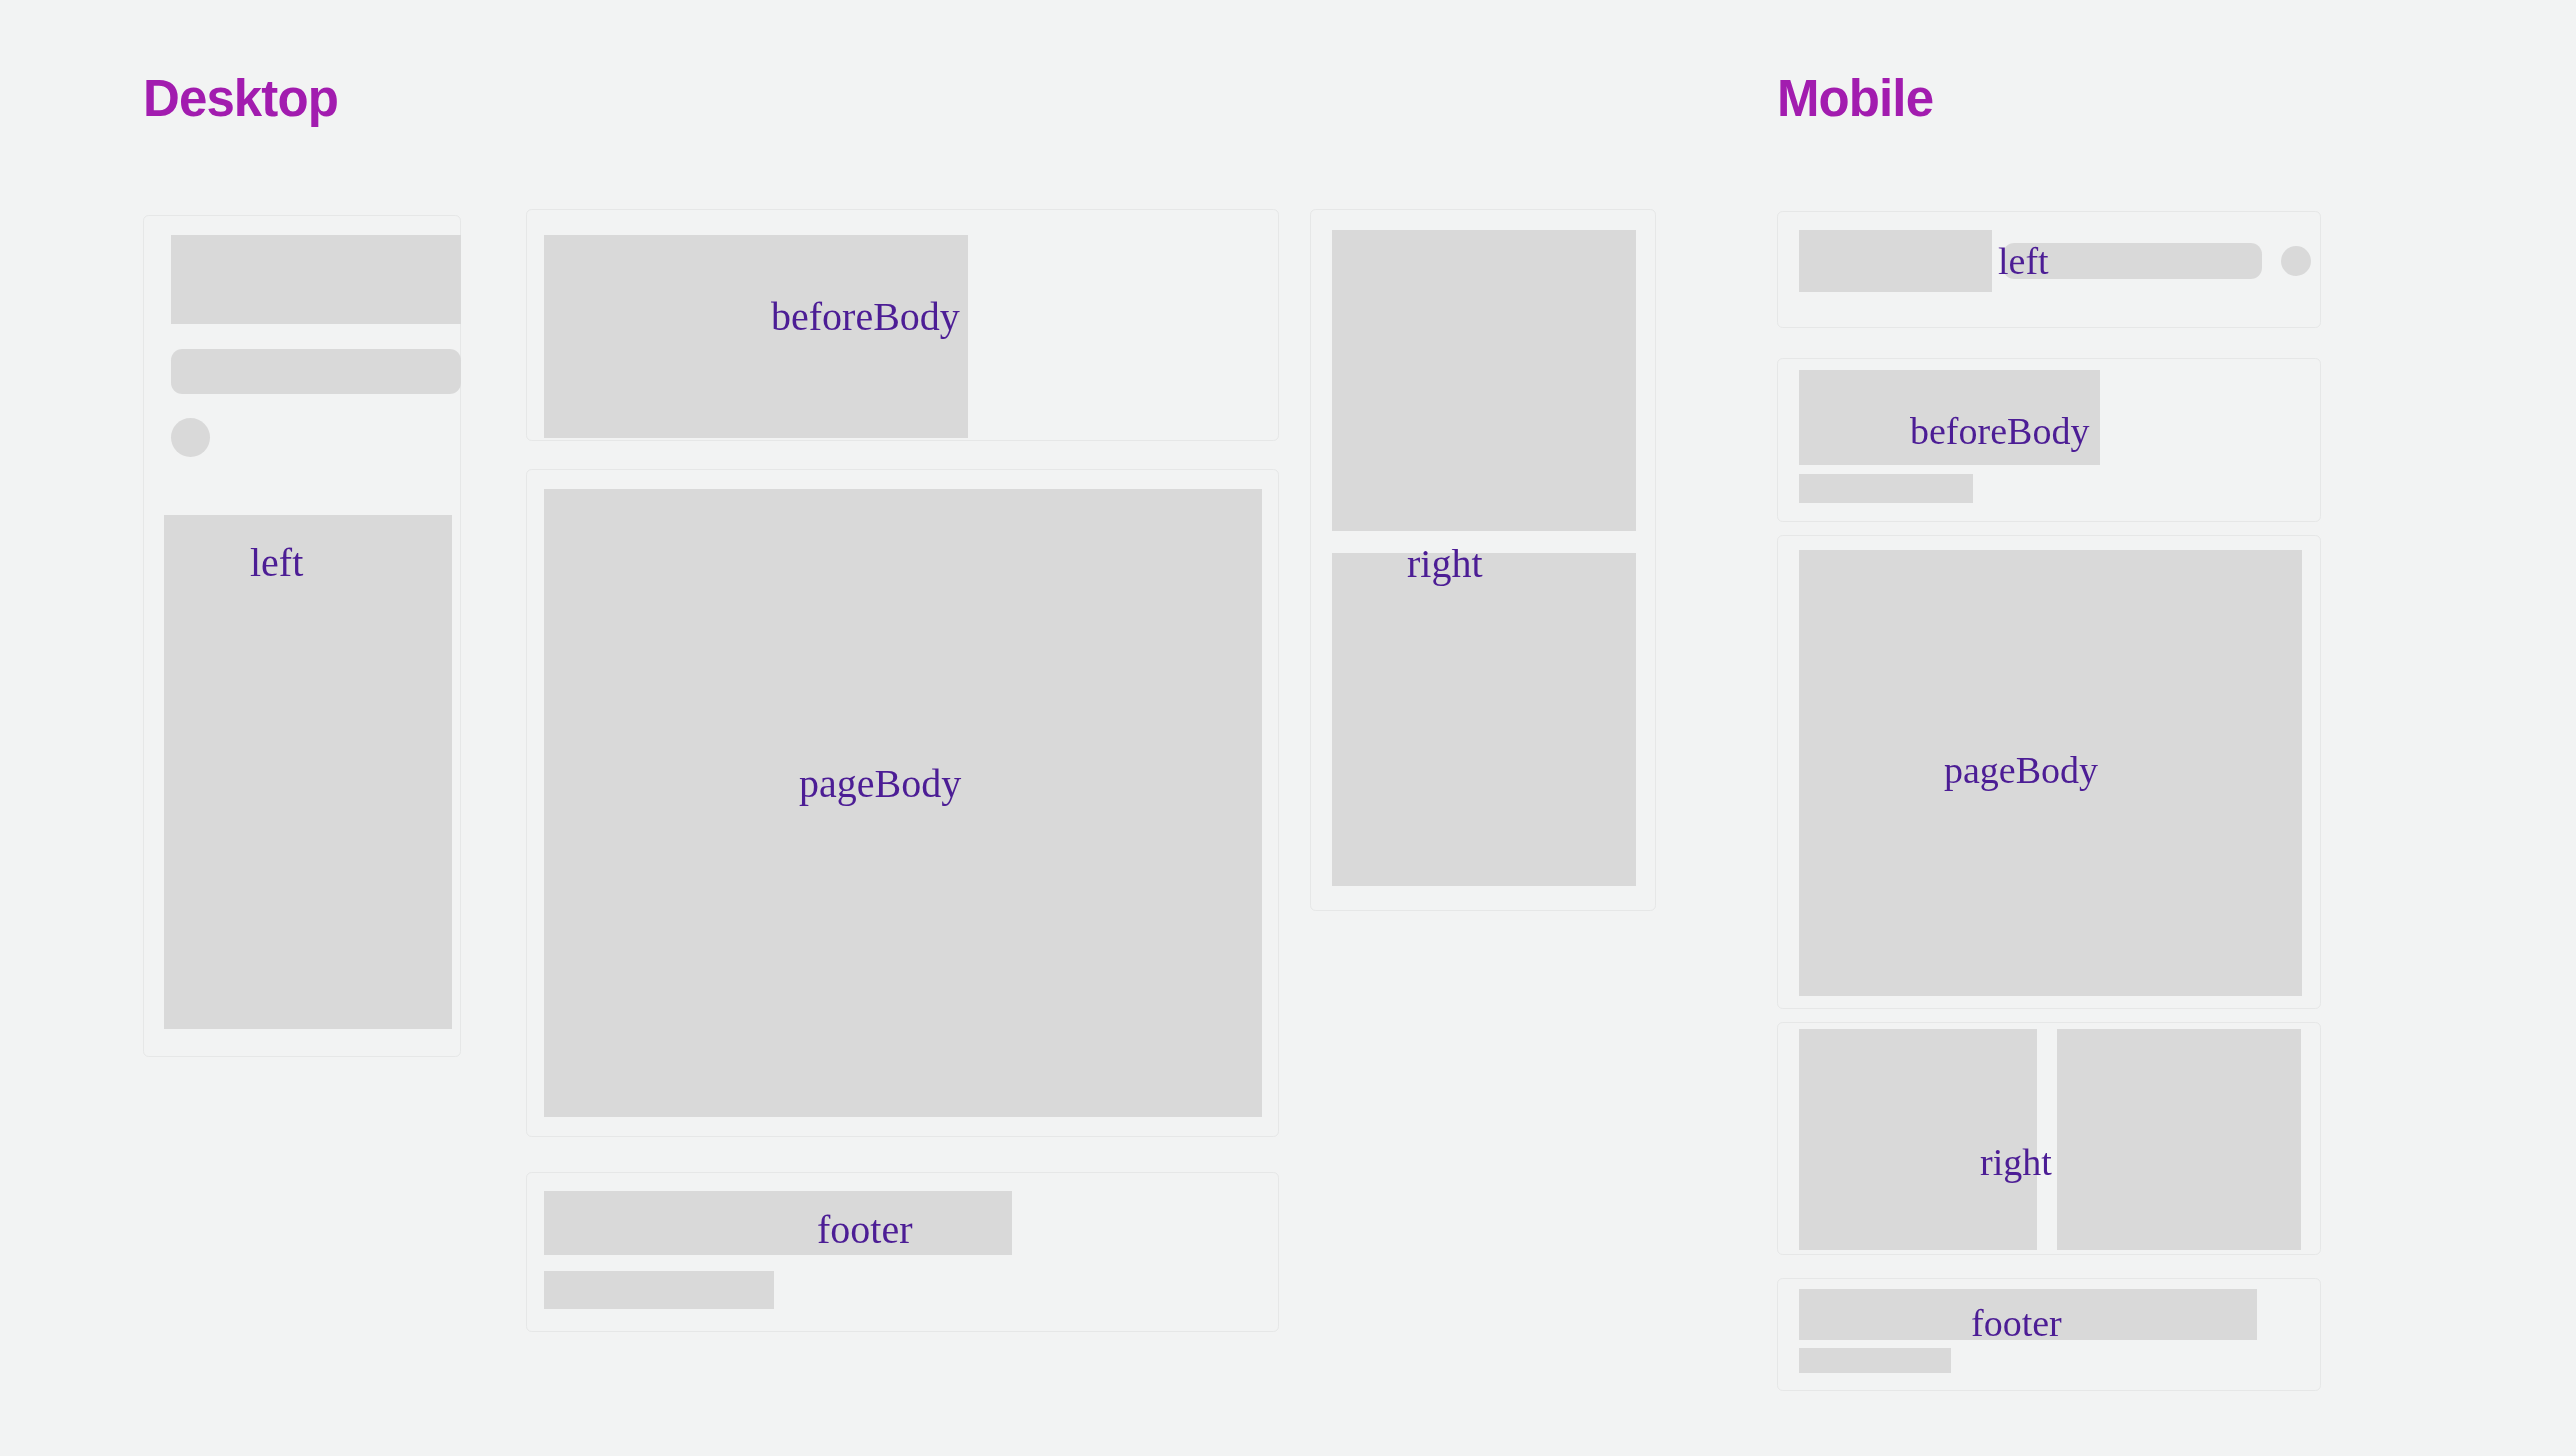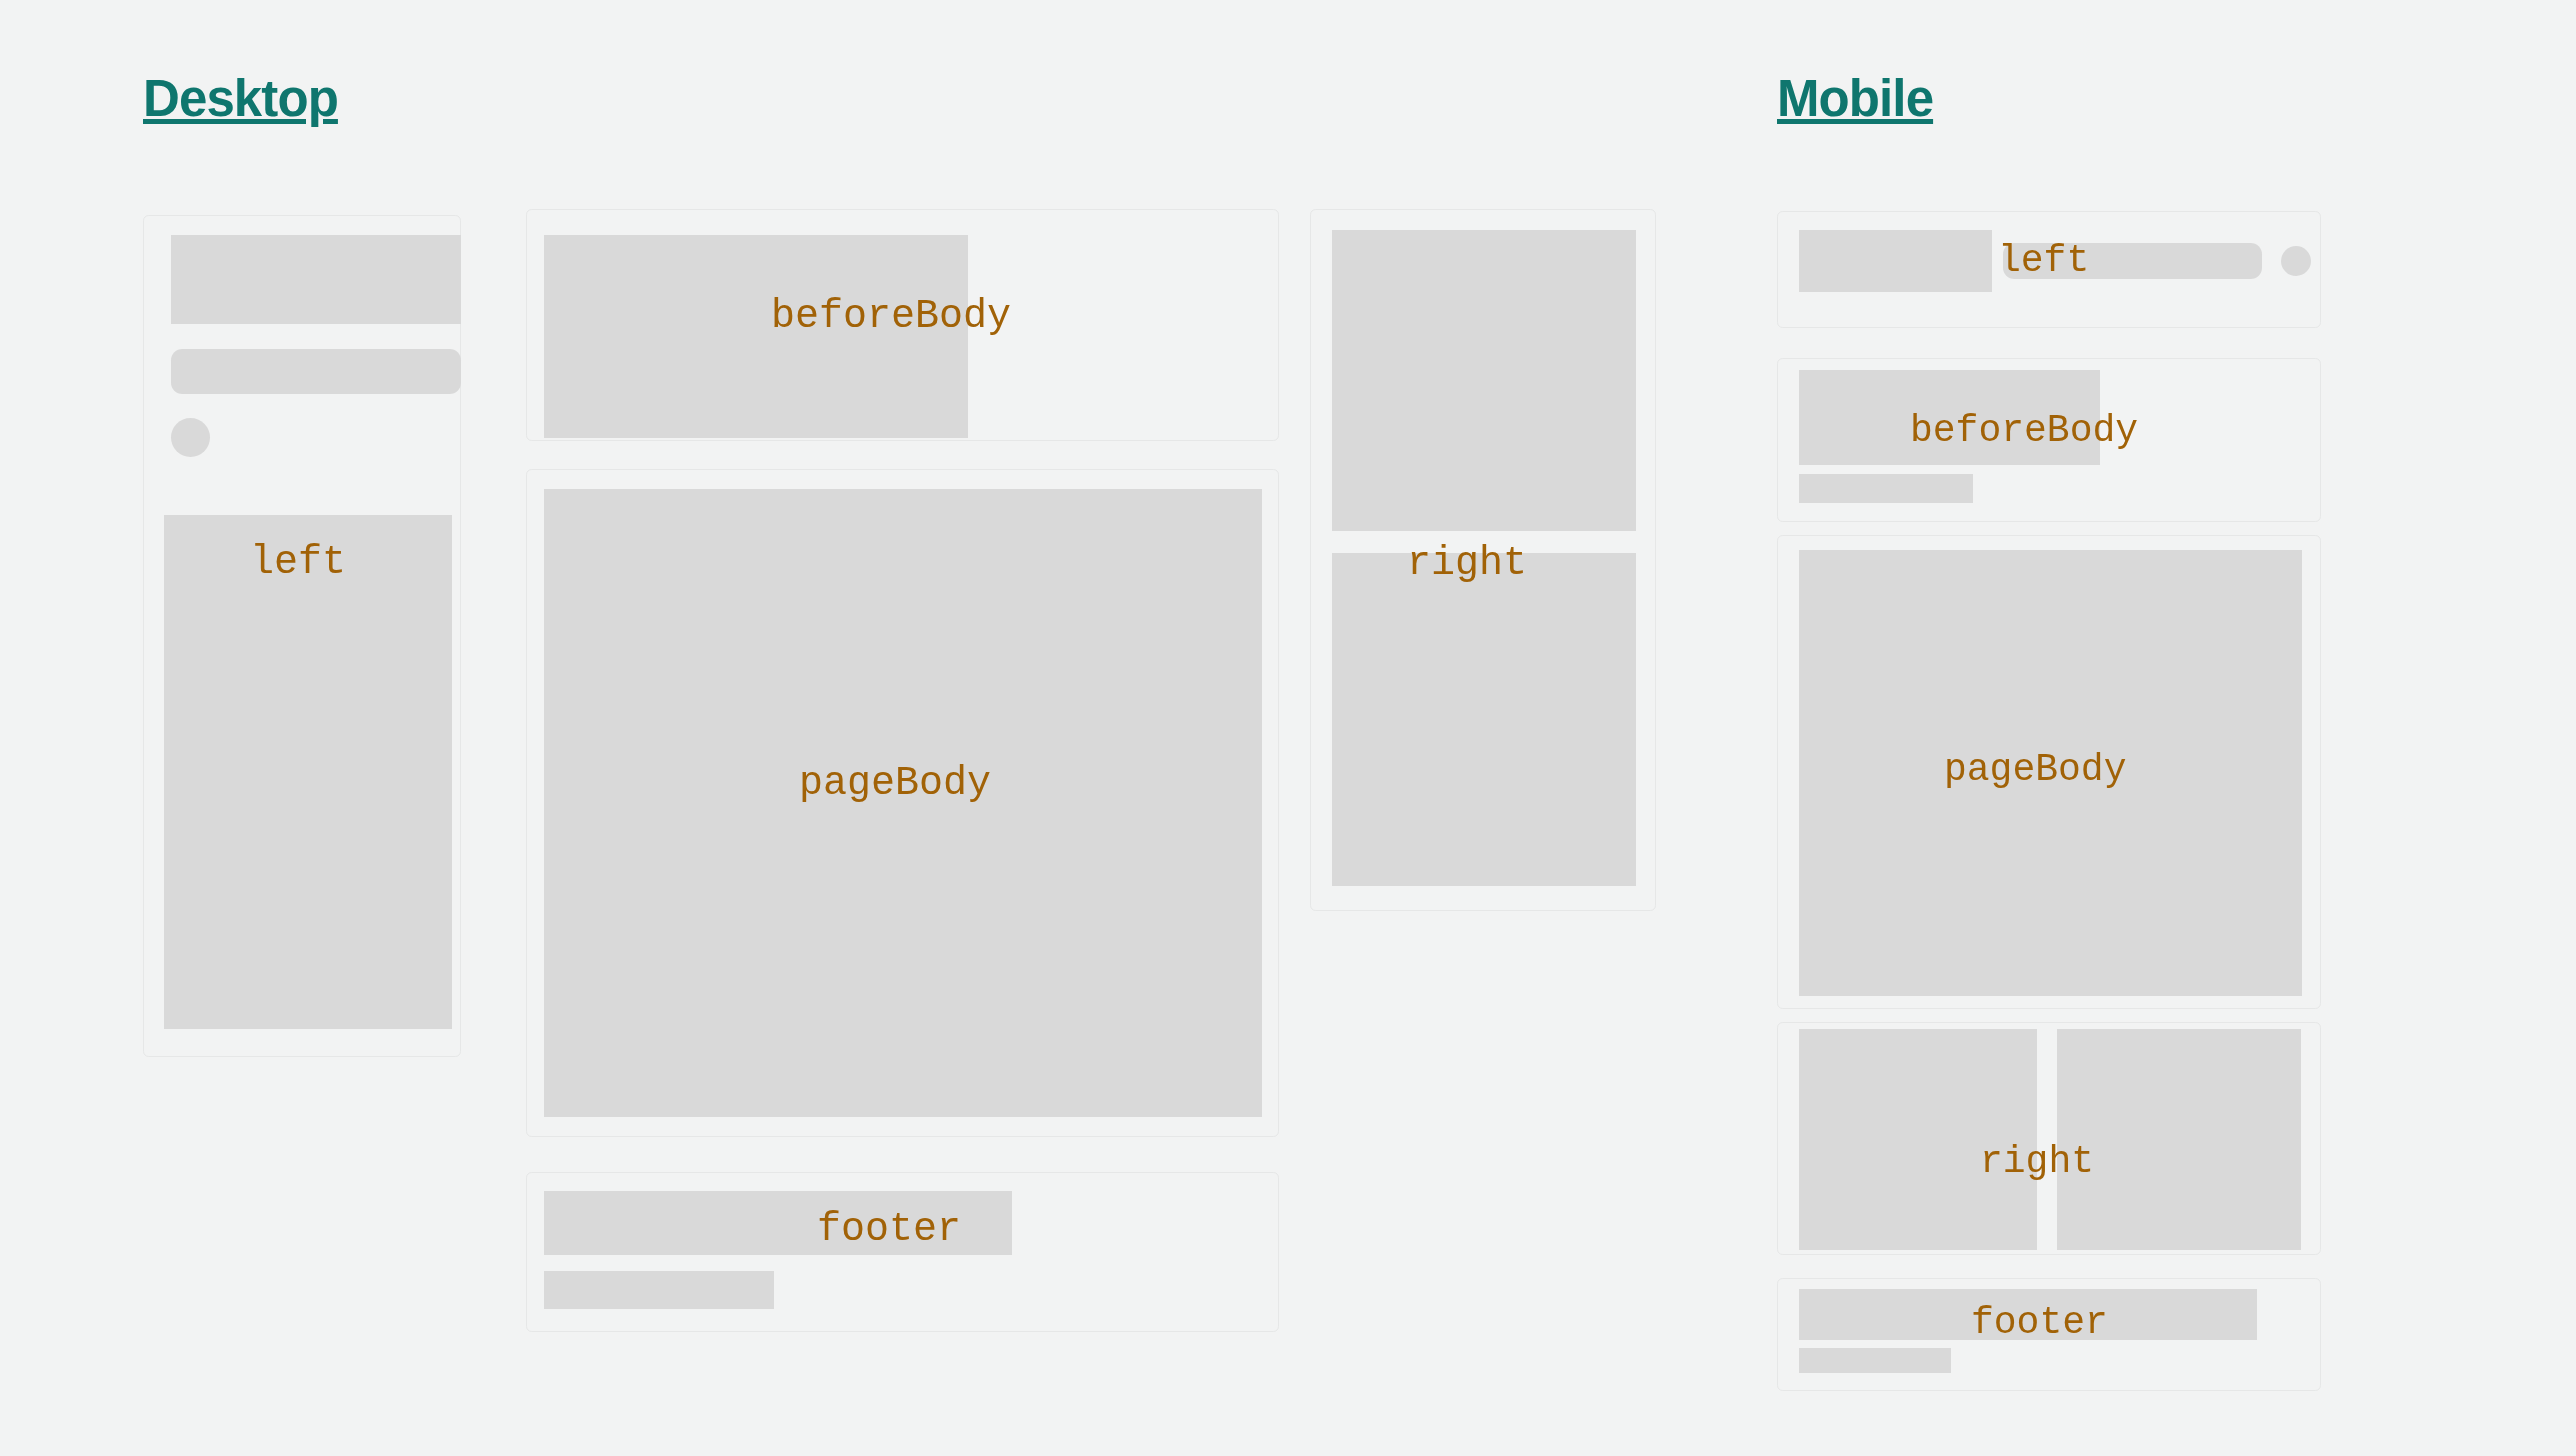--- a/index.html
+++ b/index.html
@@ -15,23 +15,22 @@
   .stage { position: relative; width: 2576px; height: 1456px; }
 
   
   .section-title {
     position: absolute;
     font-family: "Liberation Sans", sans-serif;
     font-weight: bold;
     font-size: 51px;
     line-height: 1;
     letter-spacing: -0.9px;
-    color: #0f766e;
+    color: #a21caf;
     white-space: nowrap;
-    text-decoration: underline;
   }
   #title-desktop { left: 143px; top: 73px; }
   #title-mobile  { left: 1777px; top: 73px; text-align: center; }
 
   
   .card {
     position: absolute;
     background: #f2f3f3;
     border: 1.9px solid #e6e7e7;
     border-radius: 5.6px;
@@ -41,24 +40,24 @@
   .blk {
     position: absolute;
     background: #d9d9d9;
   }
   .blk.rounded { border-radius: 11.3px; }
   .blk.circle  { border-radius: 50%; }
 
   
   .slot-label {
     position: absolute;
-    font-family: Liberation Mono, monospace;
+    font-family: Liberation Serif, serif;
     font-size: 38px;
     line-height: 1;
-    color: #a16207;
+    color: #4c1d95;
     white-space: nowrap;
     pointer-events: none;
   }
   .slot-label.lg { font-size: 40px; }
 
   
   
   #panel-desktop-left   { left: 143px;  top: 215px;  width: 318px;  height: 842px; }
   #d-left-blk-1  { left: 171px; top: 235px; width: 290px; height: 89px; }
   #d-left-blk-2  { left: 171px; top: 349px; width: 290px; height: 45px; }

